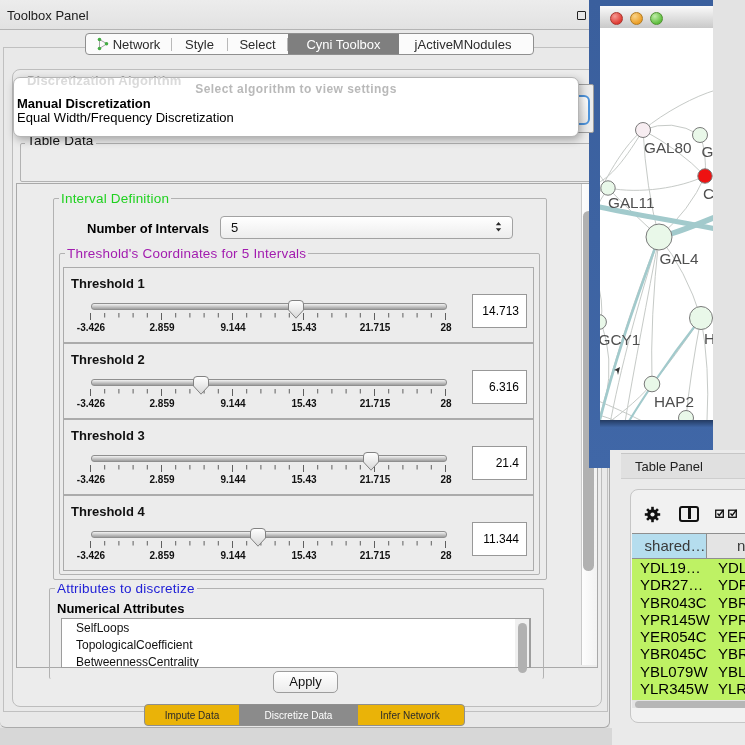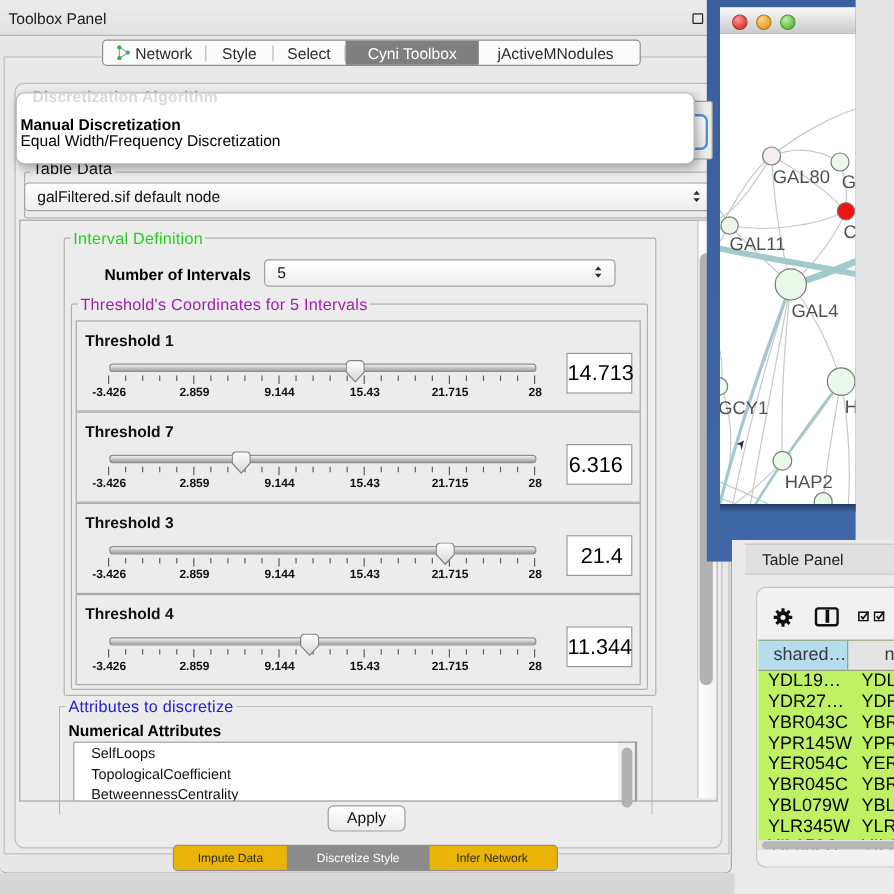--- a/index.html
+++ b/index.html
@@ -37,21 +37,21 @@
   .bold{font-weight:bold;}
   
   .thcell{position:absolute;left:46px;box-sizing:border-box;width:471px;height:76px;border:1px solid #ababab;background:#ececec;}
   .thtitle{position:absolute;left:7px;top:8px;font-size:13px;font-weight:bold;color:#111;}
   .track{position:absolute;left:27px;top:35px;width:354px;height:5px;border-radius:3px;
          background:linear-gradient(#f2f2f2,#9e9e9e);border:1px solid #8f8f8f;}
   .ticks{position:absolute;left:24px;top:42px;}
   .tlabel{position:absolute;top:54px;font-size:10px;font-weight:bold;color:#111;transform:translateX(-50%);}
   .thumb{position:absolute;top:27px;}
   .vbox{position:absolute;left:408px;top:26px;box-sizing:border-box;width:55px;height:34px;background:#fff;border:1px solid #989898;
-        font-size:18px;color:#000;text-align:right;line-height:32px;padding-right:7px;}
+        font-size:12px;color:#000;text-align:right;line-height:32px;padding-right:7px;}
   
   #attrlist{left:44px;top:434px;width:468px;height:48px;background:#fff;border:1px solid #9d9d9d;
             font-size:12px;color:#111;overflow:hidden;}
   #attrlist div{padding:2px 0 2px 14px;height:13px;}
   
   #applybtn{left:273px;top:671px;width:63px;height:20px;background:linear-gradient(#ffffff,#ececec);
             border:1px solid #9d9d9d;border-radius:5px;font-size:13px;color:#111;
             text-align:center;line-height:19px;}
   
   #bottabs{left:144px;top:704px;width:319px;height:20px;background:#eab308;
@@ -102,26 +102,20 @@
     <div class="seg" style="width:55px">Style</div>
     <div class="sep"></div>
     <div class="seg" style="width:59px">Select</div>
     <div class="sep"></div>
     <div class="seg dark" style="width:111px">Cyni Toolbox</div>
     <div class="seg" style="width:128px">jActiveMNodules</div>
   </div>
 
   <div class="grp" style="left:20px;top:143px;width:572px;height:37px"></div>
   <div class="grplbl" style="left:25px;top:133px;color:#111">Table Data</div>
-  <div class="combo" style="left:20px;top:152px;width:573px;height:22px">
-    <span class="cv">galFiltered.sif default node</span>
-    <svg style="right:9px;top:4px" width="9" height="14" viewBox="0 0 9 14">
-      <path d="M1.8,5.2 L4.5,2 L7.2,5.2 Z M1.8,8.2 L4.5,11.4 L7.2,8.2 Z" fill="#2a2a2a"></path>
-    </svg>
-  </div>
 
   <div id="scrollarea" class="abs">
     <div id="vsb-track" class="abs"></div>
     <div id="vsb-thumb" class="abs"></div>
 
     <div class="grp" style="left:36px;top:14px;width:492px;height:380px"></div>
     <div class="grplbl" style="left:42px;top:7px;color:#1fd11f">Interval Definition</div>
 
     <span class="abs bold" style="left:70px;top:37px;font-size:13px">Number of Intervals</span>
     <div class="combo" style="left:203px;top:32px;width:291px;height:21px">
@@ -176,21 +170,21 @@
             <linearGradient id="tg0" x1="0" y1="0" x2="0" y2="1">
               <stop offset="0" stop-color="#ffffff"></stop>
               <stop offset="1" stop-color="#d6d6d6"></stop>
             </linearGradient>
           </defs>
           <path d="M4,0.5 h8 a3.5,3.5 0 0 1 3.5,3.5 v6 l-7.5,8.2 -7.5,-8.2 v-6 a3.5,3.5 0 0 1 3.5,-3.5 z" fill="url(#tg0)" stroke="#828282" stroke-width="1"></path>
         </svg>
         <div class="vbox">14.713</div>
       </div>
     <div class="thcell" style="top:159px">
-        <span class="thtitle">Threshold 7</span>
+        <span class="thtitle">Threshold 2</span>
         <div class="track"></div>
         <svg class="ticks" style="left:23px;top:44px" width="366" height="11" viewBox="0 0 366 11">
           <line x1="3.5" y1="1" x2="3.5" y2="8" stroke="#5f5f5f" stroke-width="1"></line>
           <line x1="17.7" y1="1" x2="17.7" y2="5.5" stroke="#5f5f5f" stroke-width="1"></line>
           <line x1="31.9" y1="1" x2="31.9" y2="5.5" stroke="#5f5f5f" stroke-width="1"></line>
           <line x1="46.1" y1="1" x2="46.1" y2="5.5" stroke="#5f5f5f" stroke-width="1"></line>
           <line x1="60.3" y1="1" x2="60.3" y2="5.5" stroke="#5f5f5f" stroke-width="1"></line>
           <line x1="74.5" y1="1" x2="74.5" y2="8" stroke="#5f5f5f" stroke-width="1"></line>
           <line x1="88.7" y1="1" x2="88.7" y2="5.5" stroke="#5f5f5f" stroke-width="1"></line>
           <line x1="102.9" y1="1" x2="102.9" y2="5.5" stroke="#5f5f5f" stroke-width="1"></line>
@@ -336,26 +330,27 @@
       <div>BetweennessCentrality</div>
     </div>
     <div class="abs" style="left:498px;top:434px;width:14px;height:48px;background:#f0f0f0;border:1px solid #9d9d9d;border-left:none"></div>
     <div class="abs" style="left:501px;top:439px;width:9px;height:50px;background:#b1b1b1;border-radius:5px"></div>
   </div>
 
   <div id="applybtn" class="abs">Apply</div>
 
   <div id="bottabs" class="abs">
     <div class="seg" style="width:94px">Impute Data</div>
-    <div class="seg dark" style="width:119px">Discretize Style</div>
+    <div class="seg dark" style="width:119px">Discretize Data</div>
     <div class="seg" style="width:104px">Infer Network</div>
   </div>
 </div>
 
 <div id="dropdown" class="abs">
+  <div class="abs" style="left:0;right:0;top:4px;text-align:center;font-size:12px;font-weight:bold;color:#b9b9b9;letter-spacing:0.45px">Select algorithm to view settings</div>
   <div class="abs" style="left:3px;top:18px;font-size:13px;font-weight:bold;color:#000">Manual Discretization</div>
   <div class="abs" style="left:3px;top:32px;font-size:13px;color:#000">Equal Width/Frequency Discretization</div>
 </div>
 
 <div class="abs" style="left:560px;top:84px;width:32px;height:47px;border:1px solid #9e9e9e;border-radius:2px;background:#ececec;z-index:38"></div>
 <div class="abs" style="left:555px;top:95px;width:31px;height:26px;border:2.5px solid #4e94dc;border-radius:6px;background:linear-gradient(#fff,#ececec);z-index:40"></div>
 <div class="abs" style="left:27px;top:73px;z-index:55;font-size:13px;font-weight:bold;color:#dadada;letter-spacing:0.2px">Discretization Algorithm</div>
 <div class="abs" style="left:27px;top:73px;z-index:56;font-size:13px;font-weight:bold;color:#9a9a9a;letter-spacing:0.2px;clip-path:inset(0 0 11px 0)">Discretization Algorithm</div>
 
 <svg class="abs" style="left:613px;top:366px;z-index:60" width="8" height="10" viewBox="0 0 8 10">

